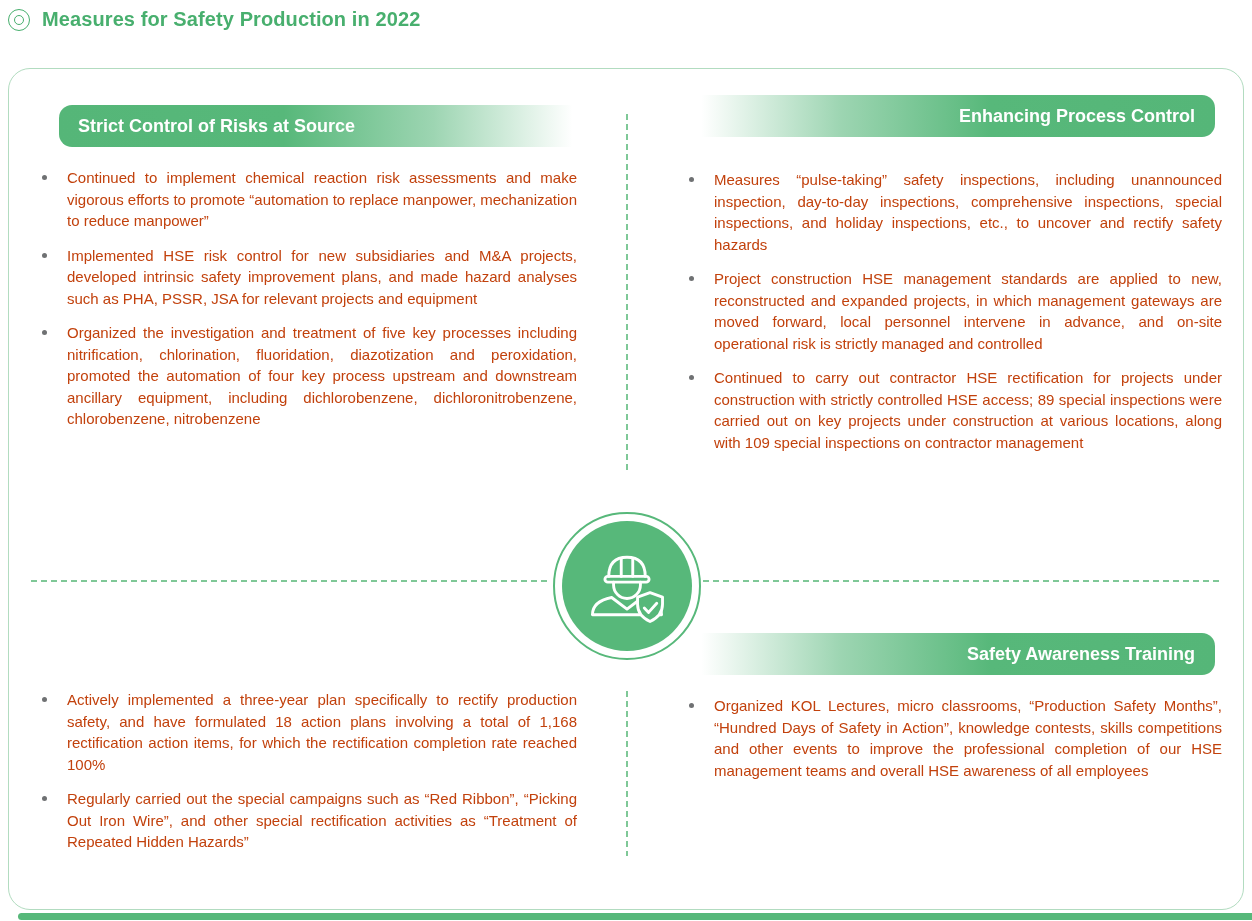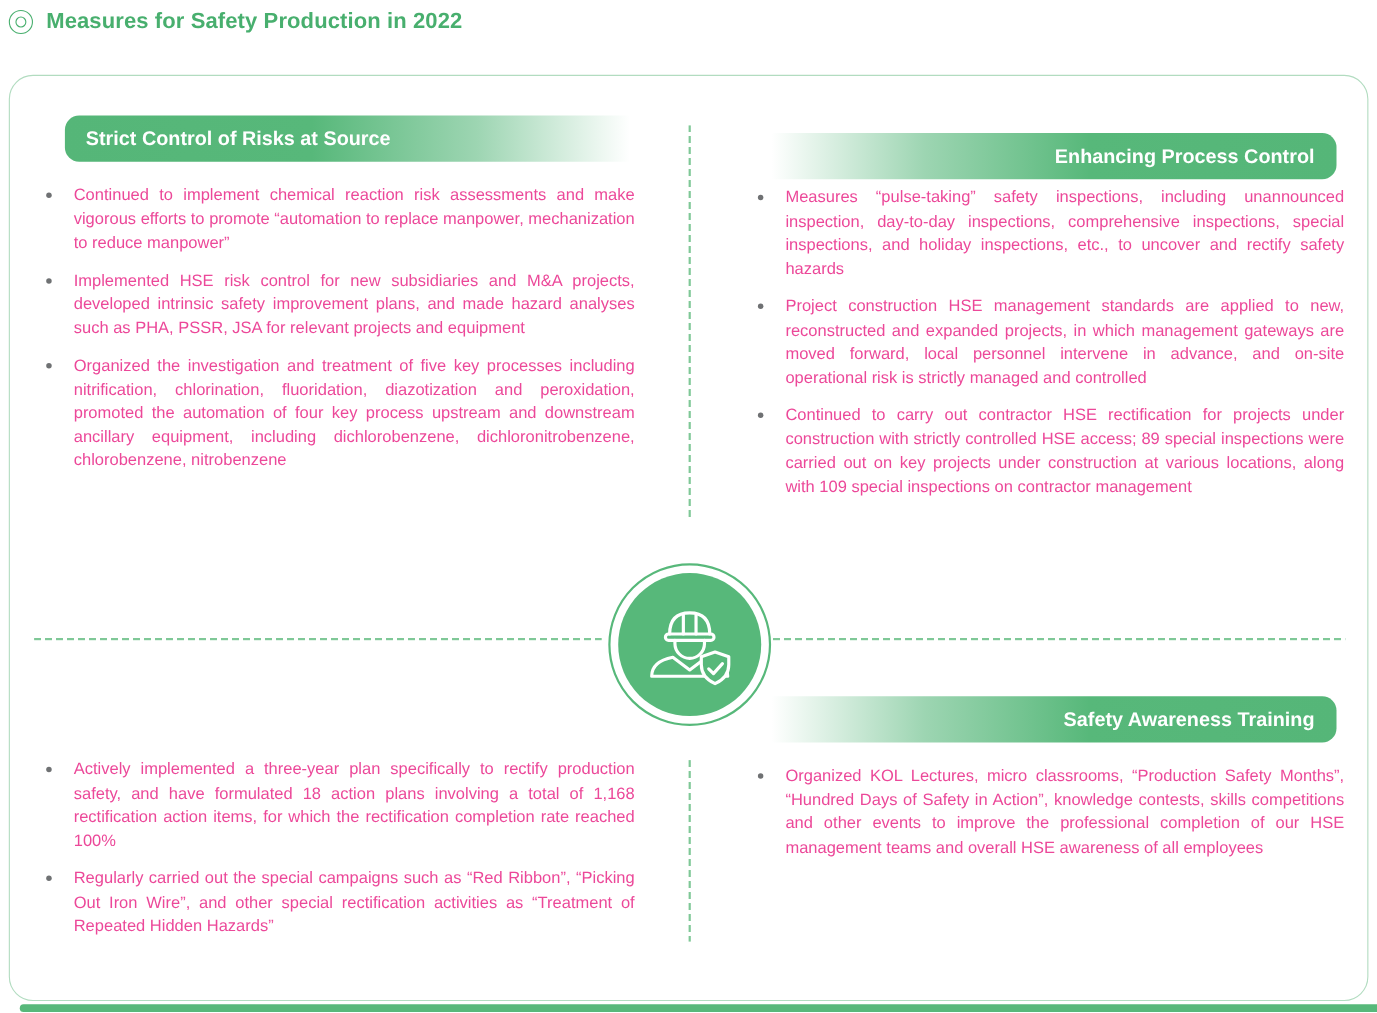--- a/index.html
+++ b/index.html
@@ -20,28 +20,28 @@
                 background:#57b87a; border-radius:4px 0 0 4px; }
 
   
   .banner { position:absolute; height:42px; width:535px; border-radius:13px;
             font-size:18px; font-weight:bold; color:#ffffff; line-height:42px; }
   .banner.left-fade  { background:linear-gradient(to right, #55b678 0%, #57b87a 42%, #9dd5b2 70%, rgba(255,255,255,0) 96%);
                        padding-left:19px; text-align:left; }
   .banner.right-fade { background:linear-gradient(to left, #55b678 0%, #57b87a 42%, #9dd5b2 70%, rgba(255,255,255,0) 96%);
                        padding-right:20px; text-align:right; }
   .banner.tl { left:30px;  top:36px;margin-left:20px; }
-  .banner.tr { left:671px; top:52px; }
+  .banner.tr { left:671px; top:26px; }
   .banner.bl { left:30px;  top:564px; }
   .banner.br { left:671px; top:564px; }
 
   
   ul.bullets { position:absolute; list-style:none; }
   ul.bullets li { position:relative; padding-left:26px; margin-bottom:13px;
-                  font-size:15px; line-height:21.5px; color:#ec4899; text-align:justify; }
+                  font-size:15px; line-height:21.5px; color:#c2410c; text-align:justify; }
   ul.bullets li .dot { position:absolute; left:1px; top:8px; width:5px; height:5px;
                        border-radius:50%; background:#6f7173; }
   ul.list-tl { left:32px;  top:98px;  width:536px; }
   ul.list-tr { left:679px; top:100px; width:534px; }
   ul.list-bl { left:32px;  top:620px; width:536px; }
   ul.list-br { left:679px; top:626px; width:534px; }
 
   
   .dash-v { position:absolute; width:2px;
             background:repeating-linear-gradient(to bottom, #7fc897 0 6px, transparent 6px 10px); }

